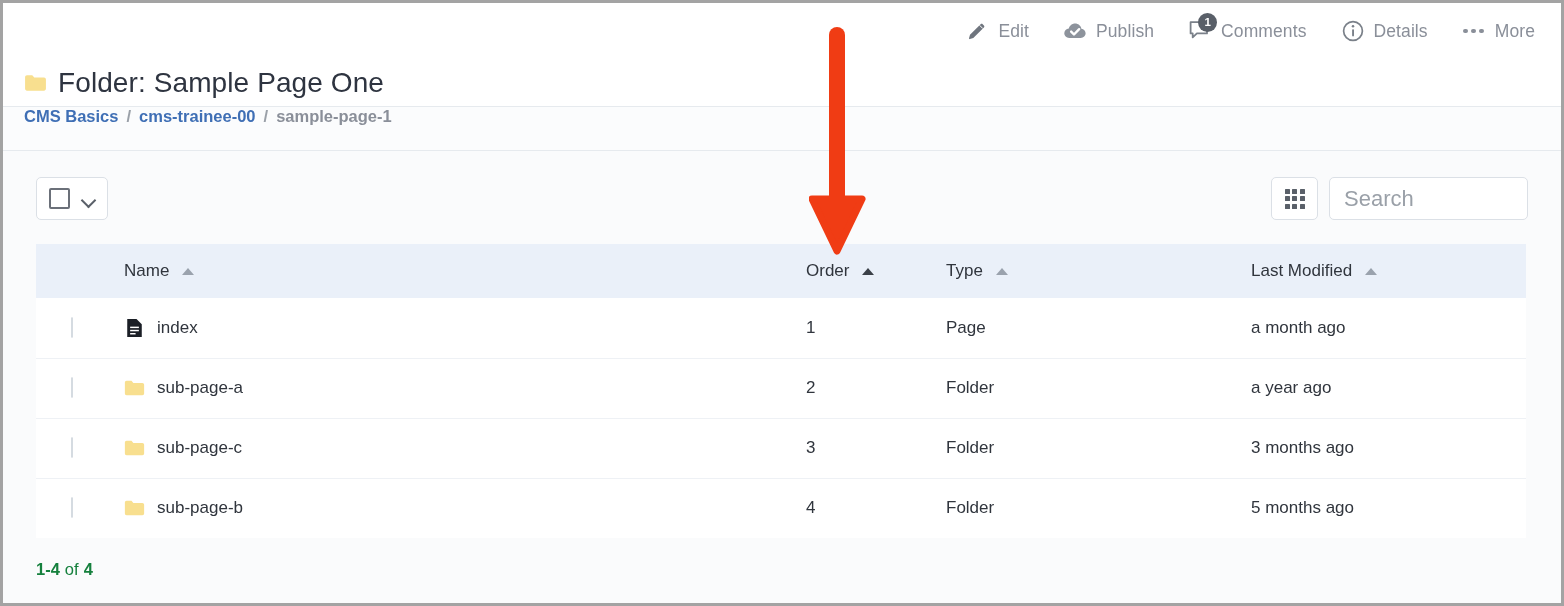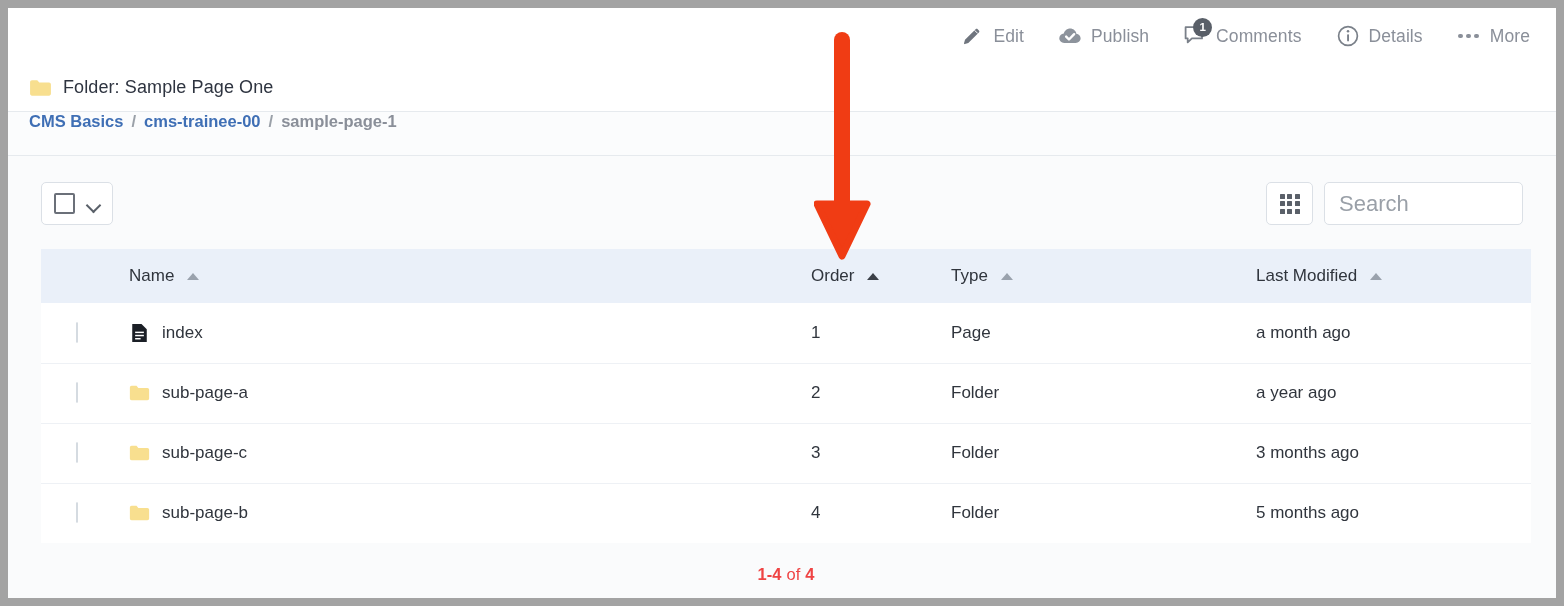--- a/index.html
+++ b/index.html
@@ -9,21 +9,21 @@
     height: 606px;
     font-family: "Liberation Sans", sans-serif;
     background: #ffffff;
     overflow: hidden;
   }
 
   #frame {
     position: relative;
     width: 1564px;
     height: 606px;
-    border: 8px solid #a3a3a3;
+    border: 3px solid #a3a3a3;
     background: #fafbfc;
     overflow: hidden;
   }
 
   
   .action-bar {
     position: absolute;
     top: 0; left: 0; right: 0;
     height: 56px;
     background: #ffffff;
@@ -92,21 +92,21 @@
     align-items: center;
     padding-left: 21px;
     border-bottom: 1px solid #e6eaee;
   }
   .title-folder-icon {
     width: 23px; height: 18px;
     margin-right: 11px;
     flex: none;
   }
   .page-title {
-    font-size: 18px;
+    font-size: 28px;
     color: #2e3440;
     font-weight: normal;
     letter-spacing: .1px;
   }
 
   
   .breadcrumb-bar {
     position: absolute;
     top: 104px; left: 0; right: 0;
     height: 44px;
@@ -253,23 +253,23 @@
 
   
   .table-footer {
     position: absolute;
     top: 537px;
     left: 33px;
     width: 1490px;
     height: 58px;
     display: flex;
     align-items: center;
-    justify-content: center;
+    justify-content: flex-start;
     font-size: 16.5px;
-    color: #ef4444;
+    color: #15803d;
   }
   .table-footer b { font-weight: bold; }
 
   
   .annot-arrow {
     position: absolute;
     left: 806px;
     top: 18px;
     width: 58px;
     height: 236px;

